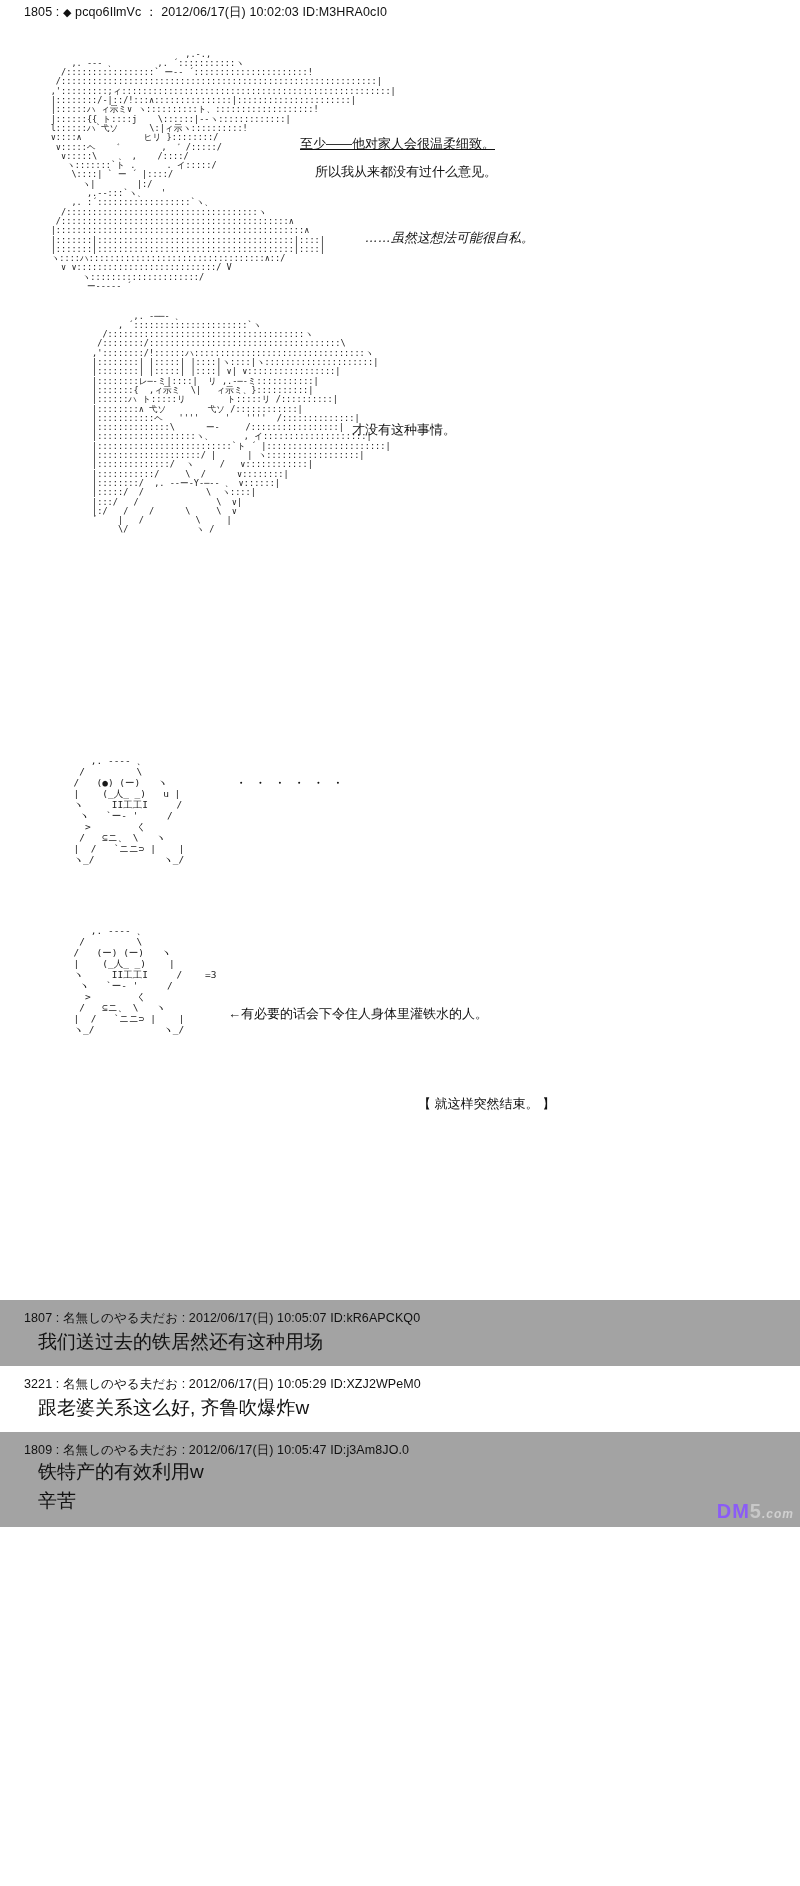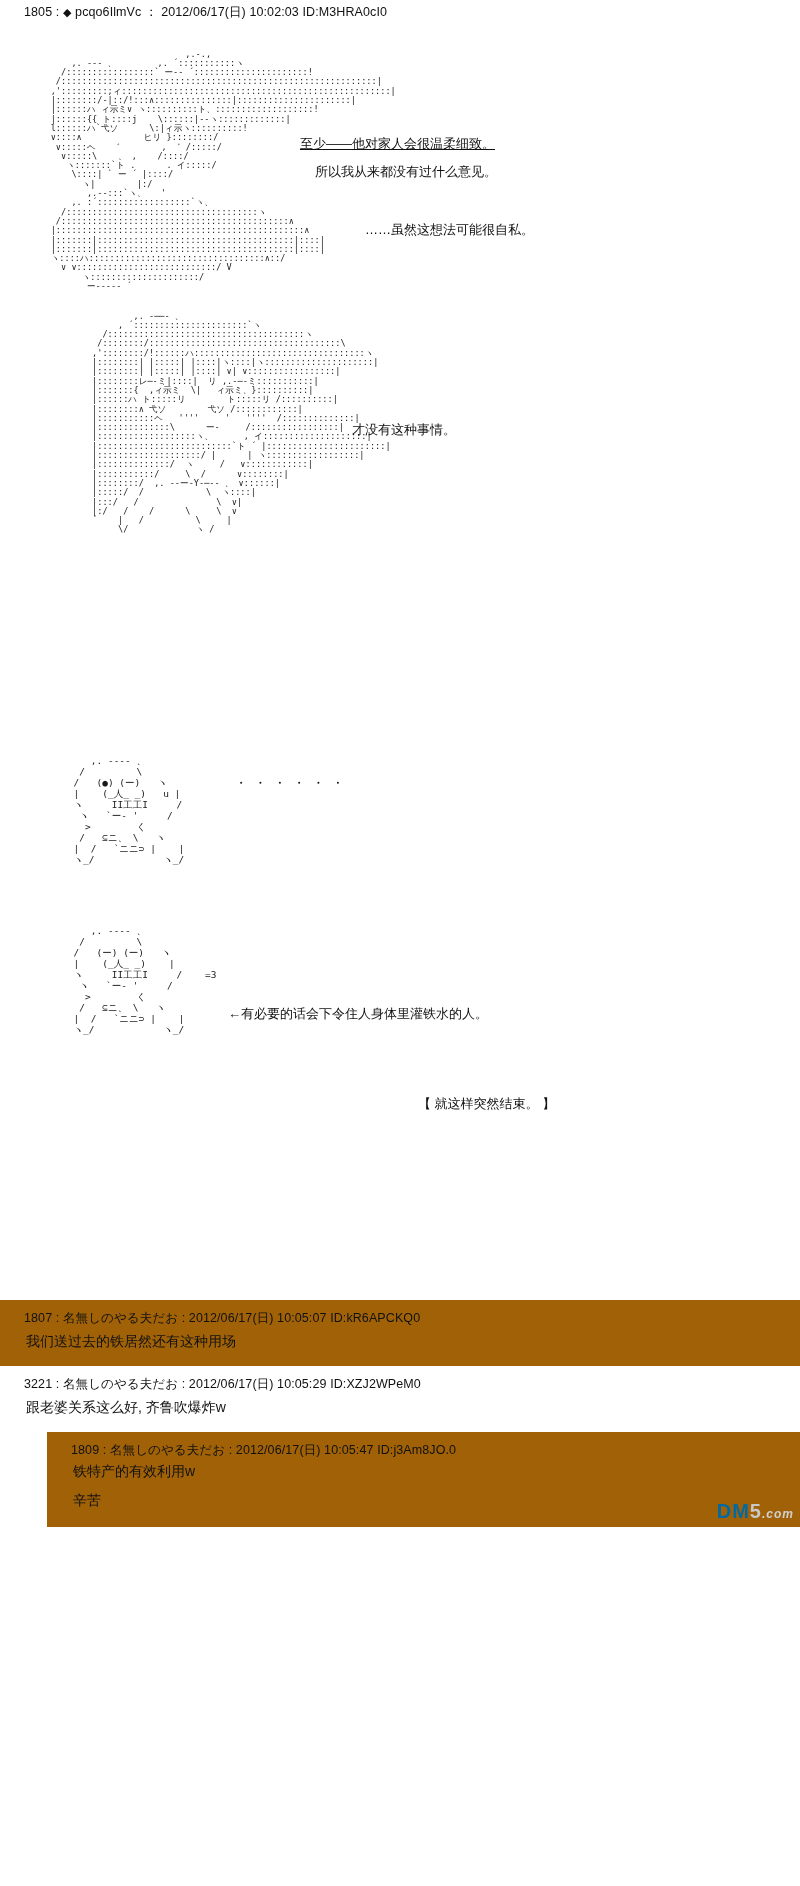--- a/index.html
+++ b/index.html
@@ -49,39 +49,39 @@
     position: absolute;
   }
   .dialog {
     position: absolute;
     font-size: 13px;
     color: #111;
     font-family: "Liberation Sans", sans-serif;
     white-space: nowrap;
   }
   .reply-body {
-    font-size: 14px;
+    font-size: 19px;
     color: #111;
-    padding: 2px 10px 6px 26px;
+    padding: 2px 10px 6px 38px;
     line-height: 21px;
   }
   .reply-alt {
-    background: #a16207;
+    background: #a3a3a3;
   }
   .watermark {
     position: absolute;
     right: 6px;
     bottom: 4px;
     font-family: "Liberation Sans", sans-serif;
     font-size: 20px;
     font-weight: bold;
     color: #d8d8d8;
     letter-spacing: 1px;
   }
-  .watermark .dm { color: #0369a1; }
+  .watermark .dm { color: #8b5cf6; }
   .watermark .s { color: #c8c8c8; }
   .watermark .com { font-size: 12px; color: #d0d0d0; font-style: italic; }
 </style>
 </head>
 <body>
 
 <div class="page">
 
   <div class="post" style="height:660px;">
     <div class="post-header">
@@ -115,21 +115,21 @@
      /::::::::::::::::::::::::::::::::::::::::::::∧
     |::::::::::::::::::::::::::::::::::::::::::::::::∧
     |:::::::|::::::::::::::::::::::::::::::::::::::|::::|
     |:::::::|::::::::::::::::::::::::::::::::::::::|::::|
     ヽ::::ハ::::::::::::::::::::::::::::::::::∧::/
       ∨ ∨:::::::::::::::::::::::::::/ V
           ヽ:::::::::::::::::::::/
            ー----‐ ´</pre>
       <div class="dialog" style="left:300px; top:112px;text-decoration:underline;">至少——他对家人会很温柔细致。</div>
       <div class="dialog" style="left:315px; top:140px;">所以我从来都没有过什么意见。</div>
-      <div class="dialog" style="left:365px; top:198px;">……虽然这想法可能很自私。</div>
+      <div class="dialog" style="left:365px; top:206px;font-style:italic;">……虽然这想法可能很自私。</div>
     </div>
 
     <div class="row" style="height:370px;">
       <pre class="aa-block aa-left" style="left:30px; top:0px;">                    ,. -──- 、
                  , ´::::::::::::::::::::::`ヽ
               /::::::::::::::::::::::::::::::::::::::ヽ
              /::::::::/:::::::::::::::::::::::::::::::::::::\
             ,'::::::::/!::::::ハ:::::::::::::::::::::::::::::::::ヽ
             |::::::::| |:::::| |::::|ヽ::::|ヽ:::::::::::::::::::::|
             |::::::::| |:::::| |::::| ∨| ∨:::::::::::::::::|
@@ -199,21 +199,21 @@
   <div class="post" style="padding-top:6px; padding-bottom:8px;">
     <div class="post-header">
       <span>3221 :</span>
       <span class="name">名無しのやる夫だお :</span>
       <span class="date">2012/06/17(日) 10:05:29</span>
       <span class="uid">ID:XZJ2WPeM0</span>
     </div>
     <div class="reply-body">跟老婆关系这么好, 齐鲁吹爆炸w</div>
   </div>
 
-  <div class="post reply-alt" style="padding-top:6px; padding-bottom:10px;margin-left:47px;">
+  <div class="post reply-alt" style="padding-top:6px; padding-bottom:10px;">
     <div class="post-header">
       <span>1809 :</span>
       <span class="name">名無しのやる夫だお :</span>
       <span class="date">2012/06/17(日) 10:05:47</span>
       <span class="uid">ID:j3Am8JO.0</span>
     </div>
     <div class="reply-body" style="padding-top:0;">铁特产的有效利用w</div>
     <div class="reply-body">辛苦</div>
   </div>
 

